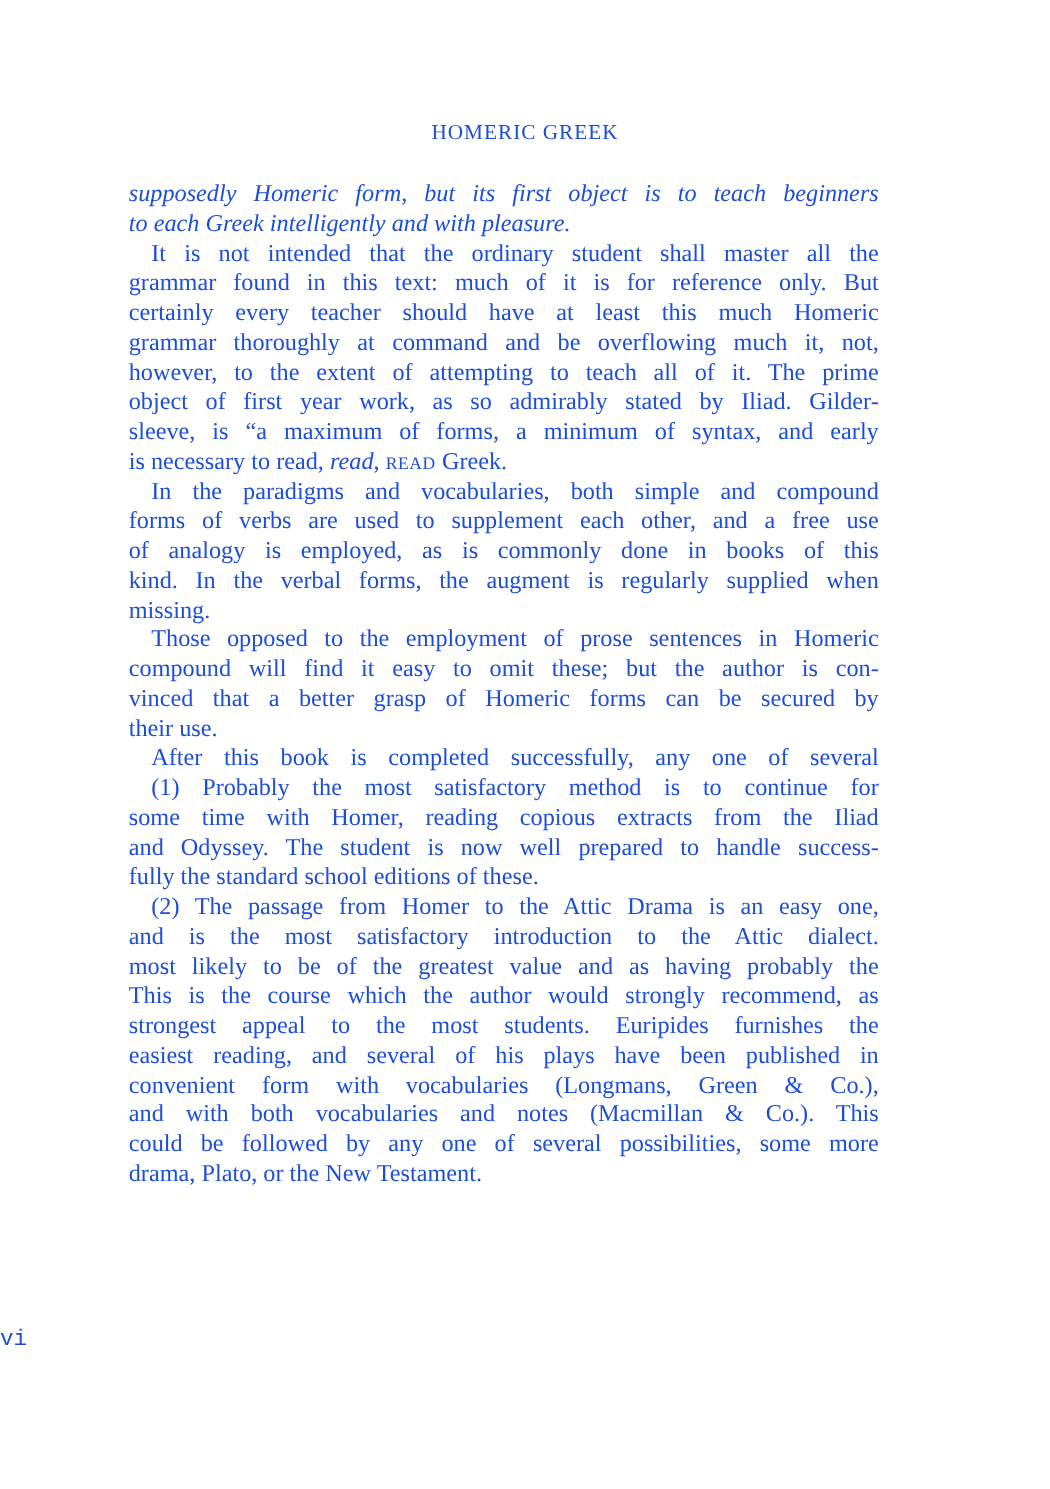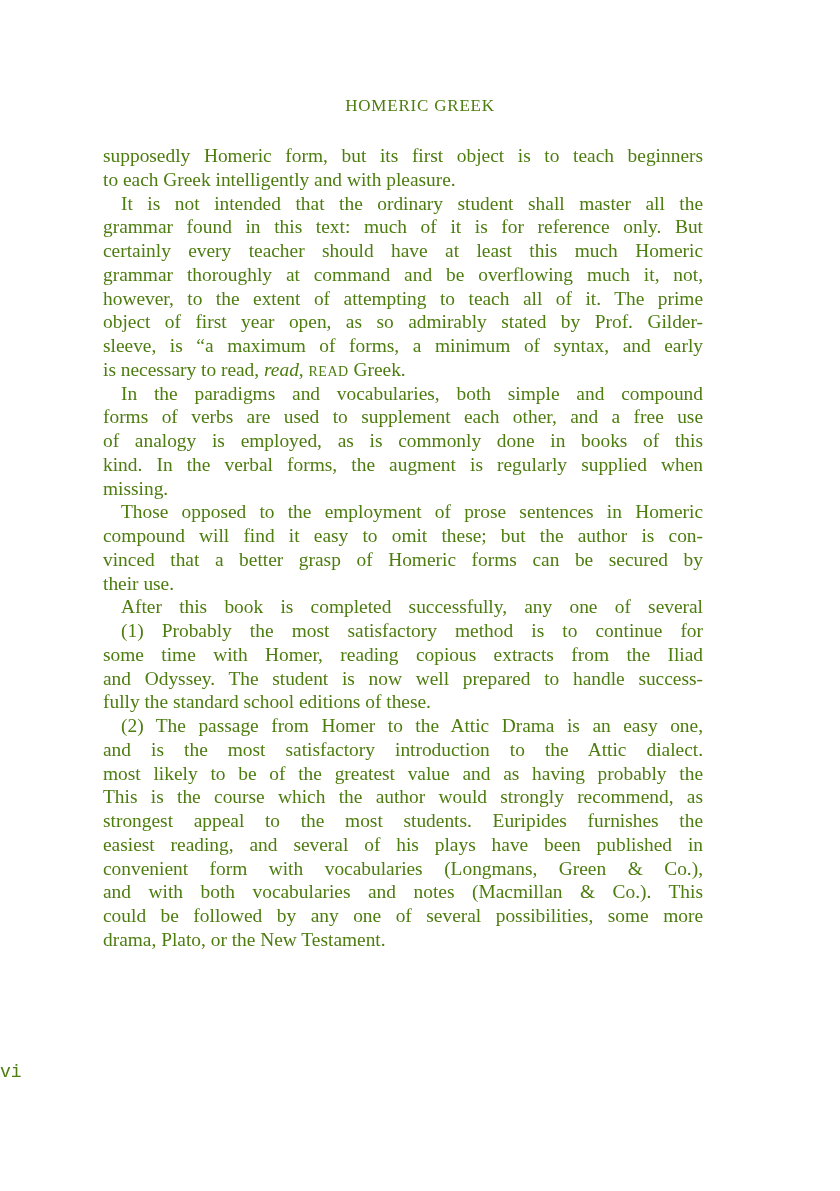--- a/index.html
+++ b/index.html
@@ -1,32 +1,32 @@
 <!DOCTYPE html>
 <html><head>
 <meta charset="utf-8">
 <style>
   html, body { margin: 0; padding: 0; background: #ffffff; }
   body { width: 840px; height: 1191px; position: relative; overflow: hidden; }
   .page {
     position: absolute; left: 0; top: 0; width: 746px; height: 1191px;
-    background: #ffffff; color: #4d7c0f;
+    background: #ffffff; color: #1d4ed8;
     font-family: "Liberation Serif", "DejaVu Serif", serif;
   }
   .running-head {
     position: absolute; left: 0; width: 840px; top: 96px;
     text-align: center; font-size: 17px; letter-spacing: 0.8px;
   }
   .body {
     position: absolute; left: 103px; top: 144px; width: 600px;
     font-size: 19.4px; line-height: 23.75px; text-align: justify;
     text-justify: inter-word;
   }
   .body p { margin: 0; text-indent: 18px; }
-  .body p.first { text-indent: 0; }
+  .body p.first { text-indent: 0; font-style: italic; }
   .sc { font-variant: small-caps; letter-spacing: 0.5px; }
   .folio {
     position: absolute; left: 0; width: 840px; top: 1062px;
     text-align: left; font-size: 18px; font-family: Liberation Mono, monospace;
   }
   .line { display: block; text-align-last: justify; }
   .line.last { text-align-last: left; }
 </style>
 </head>
 <body>
@@ -39,21 +39,21 @@
       <span class="line">supposedly Homeric form, but its first object is to teach beginners</span>
       <span class="line last">to each Greek intelligently and with pleasure.</span>
     </p>
 
     <p>
       <span class="line">It is not intended that the ordinary student shall master all the</span>
       <span class="line" style="text-indent:0">grammar found in this text: much of it is for reference only.  But</span>
       <span class="line">certainly every teacher should have at least this much Homeric</span>
       <span class="line">grammar thoroughly at command and be overflowing much it, not,</span>
       <span class="line">however, to the extent of attempting to teach all of it.  The prime</span>
-      <span class="line">object of first year open, as so admirably stated by Prof. Gilder-</span>
+      <span class="line">object of first year work, as so admirably stated by Iliad. Gilder-</span>
       <span class="line">sleeve, is “a maximum of forms, a minimum of syntax, and early</span>
       <span class="line last"><span>is necessary to read, </span><i>read</i><span>, </span><span class="sc">read</span><span> Greek.</span></span>
     </p>
 
     <p>
       <span class="line">In the paradigms and vocabularies, both simple and compound</span>
       <span class="line">forms of verbs are used to supplement each other, and a free use</span>
       <span class="line">of analogy is employed, as is commonly done in books of this</span>
       <span class="line">kind.  In the verbal forms, the augment is regularly supplied when</span>
       <span class="line last">missing.</span>

